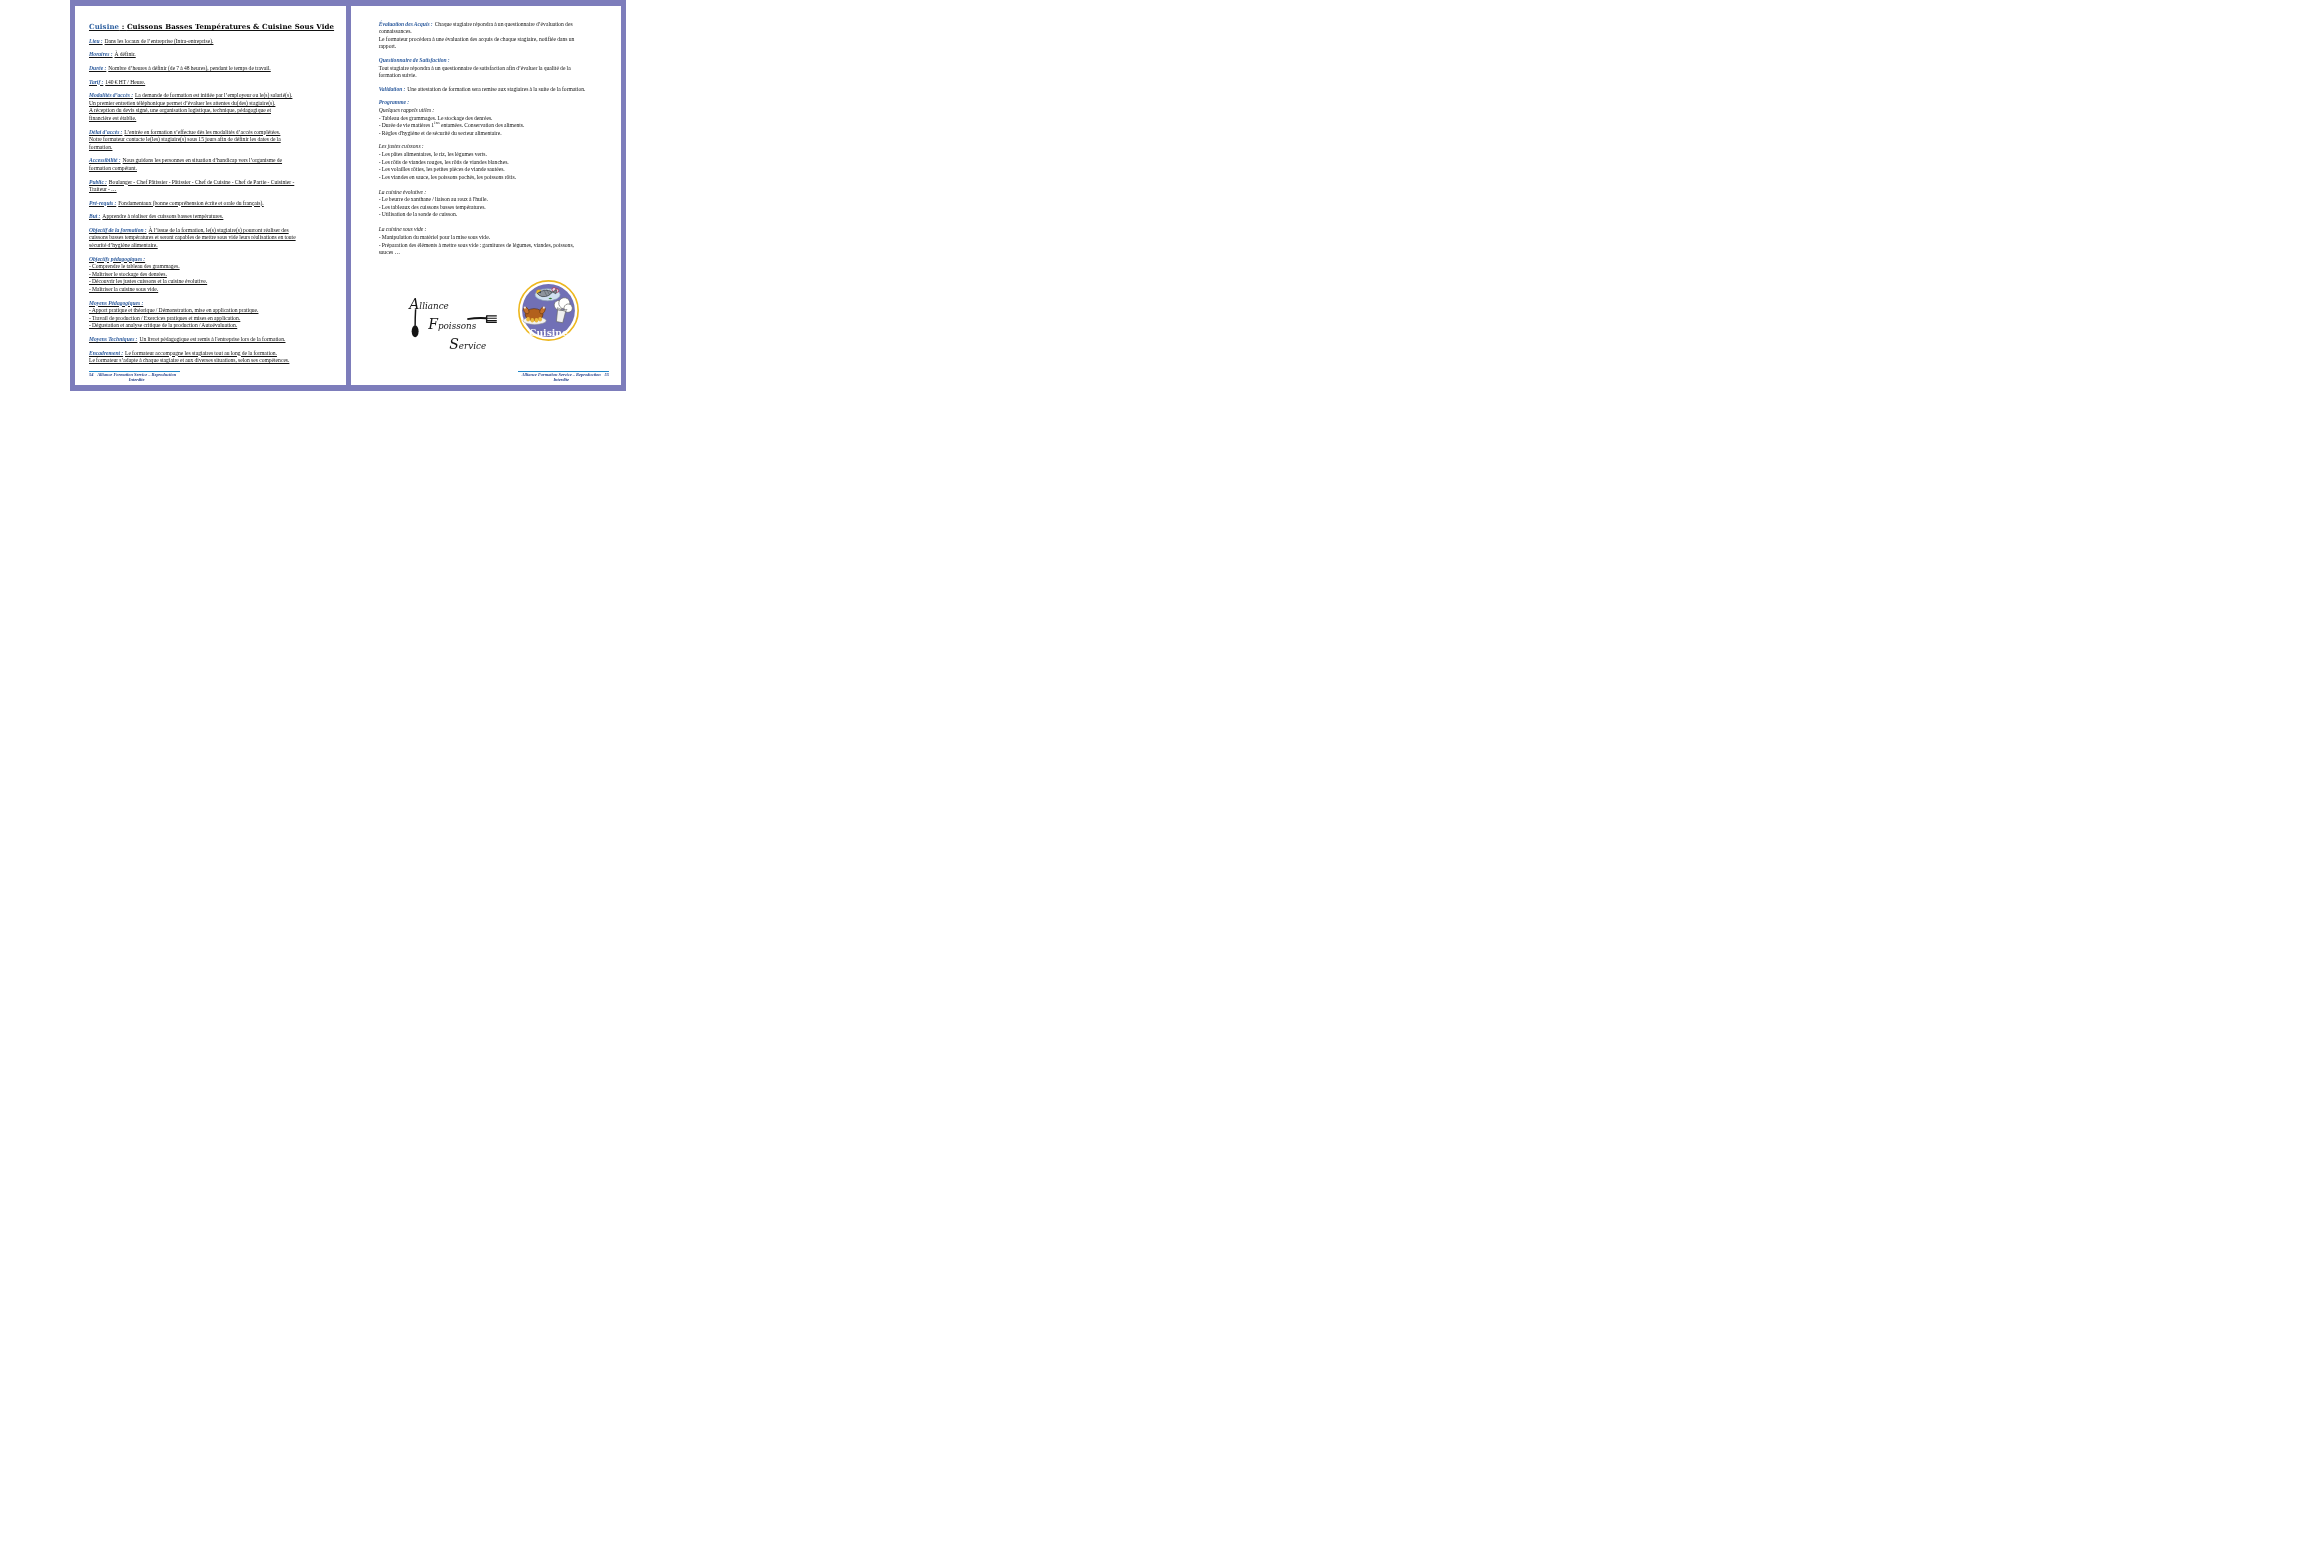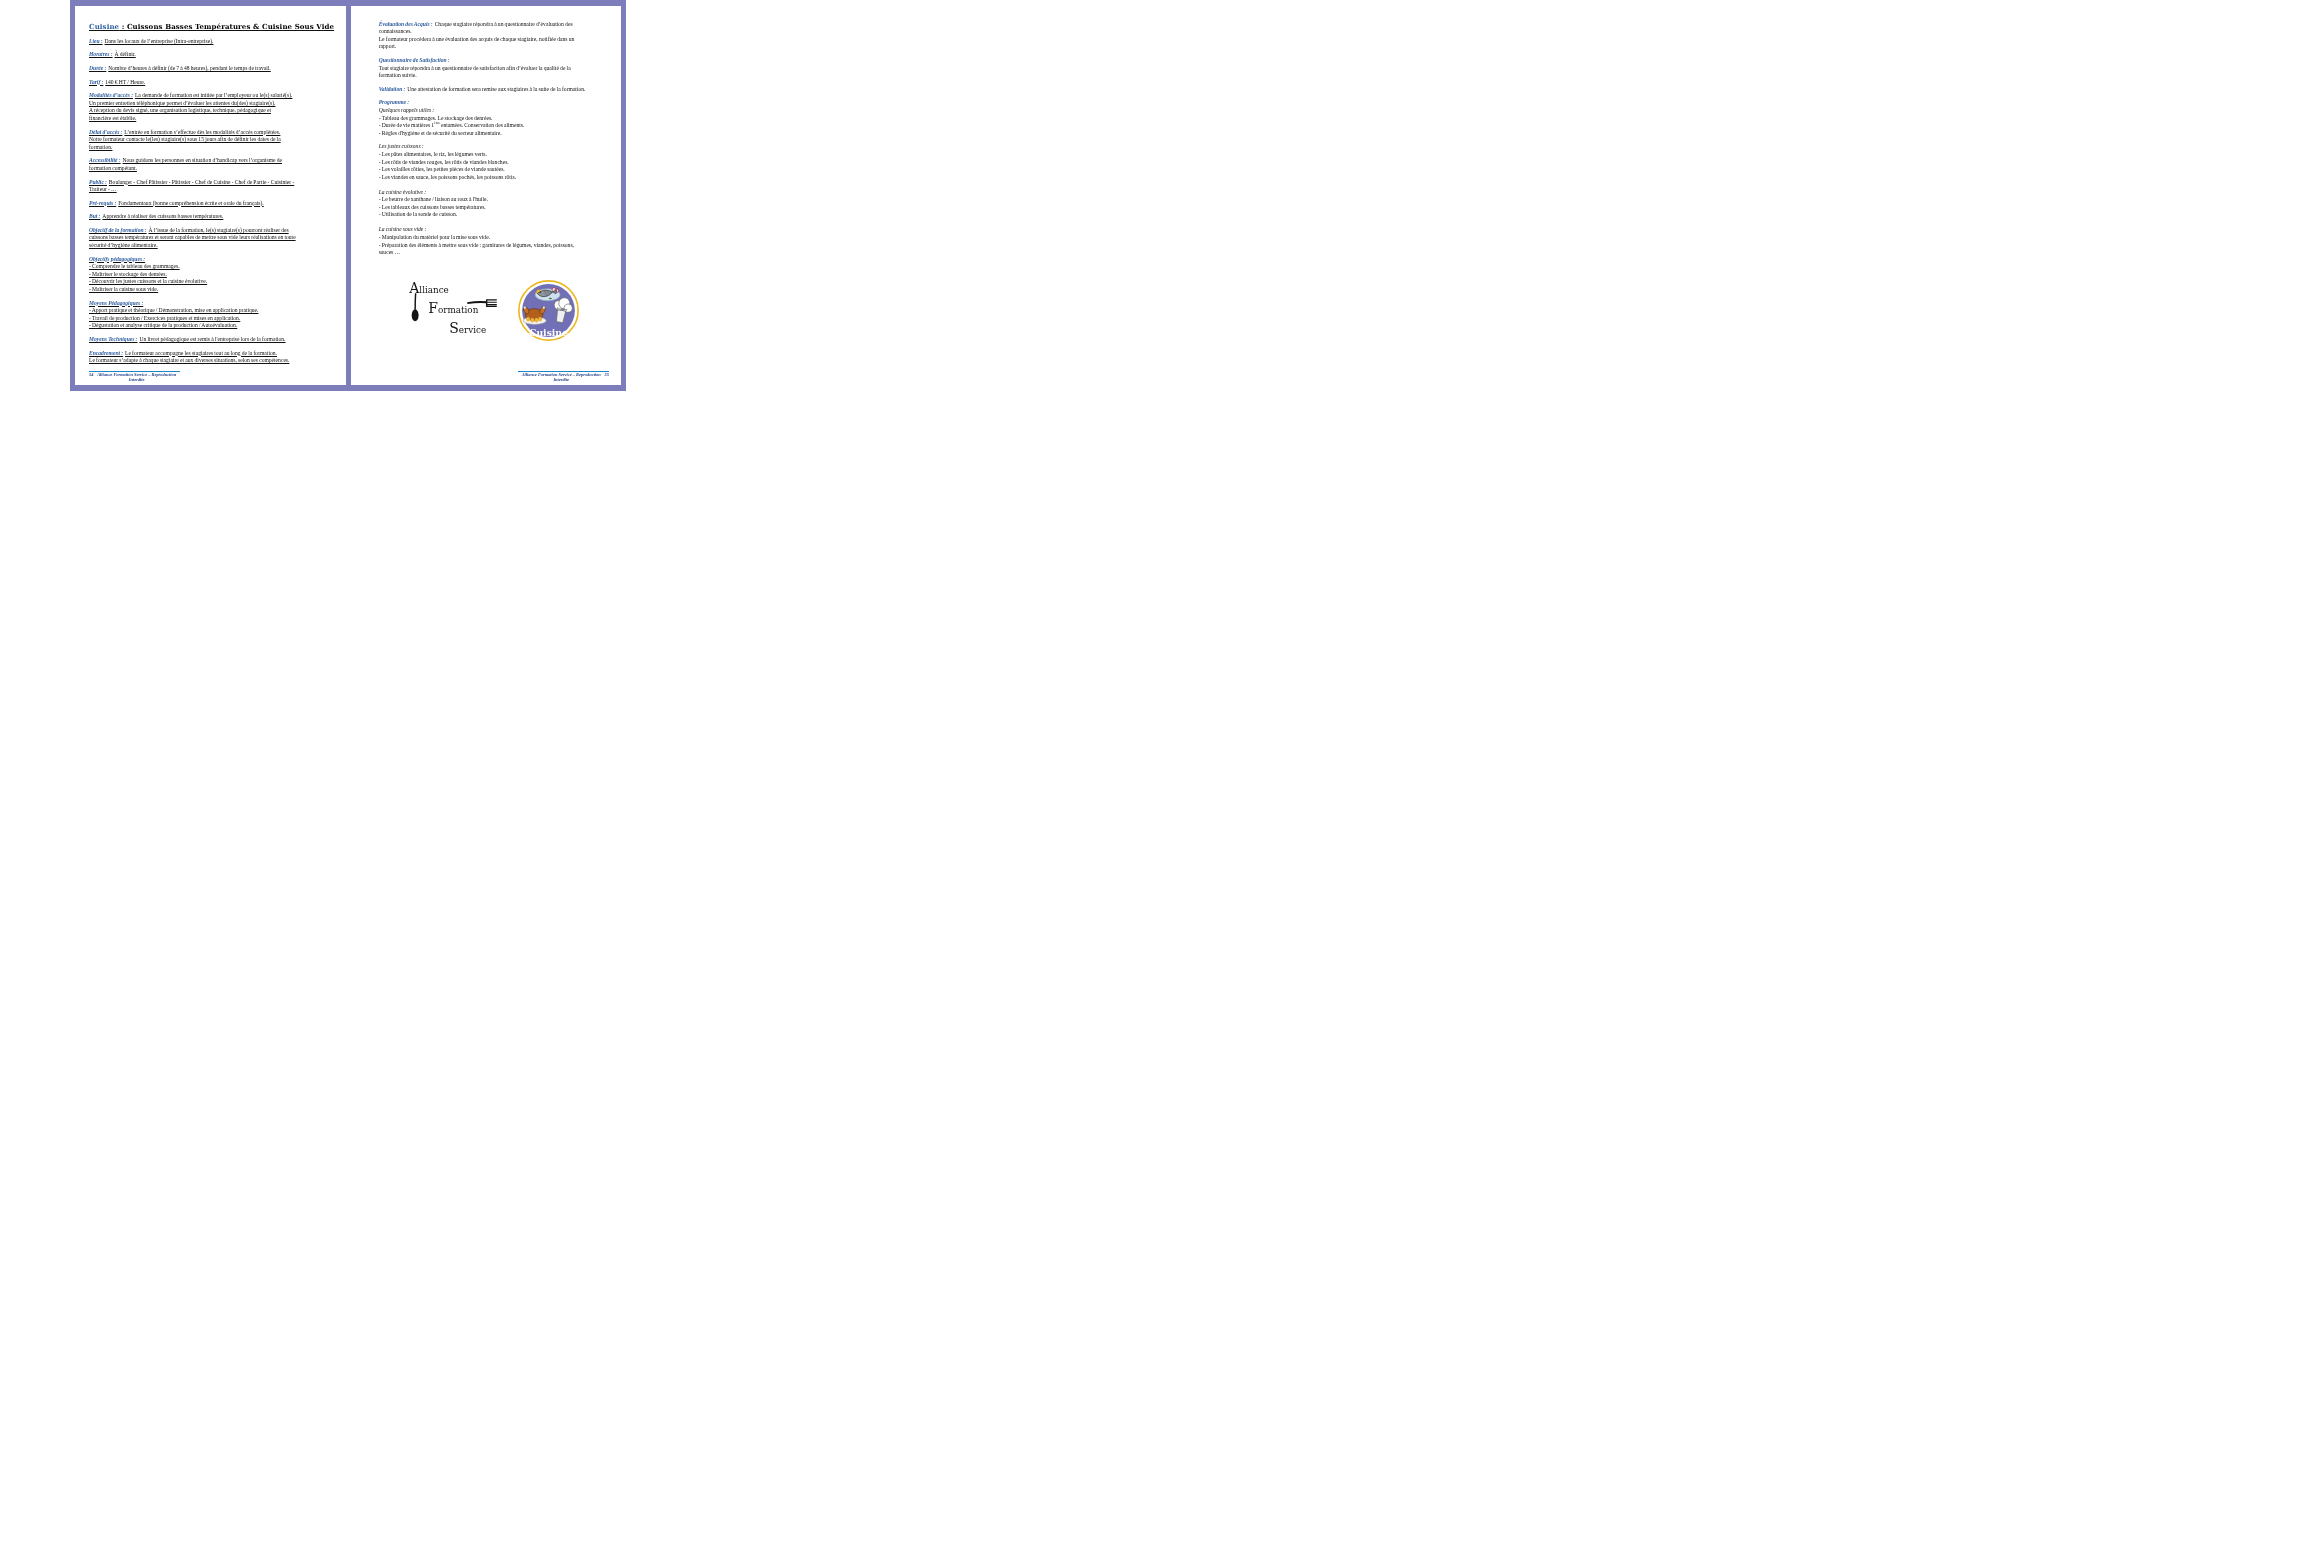--- a/index.html
+++ b/index.html
@@ -24,22 +24,22 @@
   sup.sm{font-size:3.5px;line-height:0;}
 
   .footer{position:absolute;top:365px;border-top:1.4px solid #1e86c8;padding-top:0.9px;
           display:flex;align-items:baseline;font-size:4.4px;font-weight:bold;font-style:italic;
           color:#24418c;}
   .footer-left{left:14.4px;width:91px;}
   .footer-right{right:12.5px;width:91px;}
   .footer .ftext{flex:1;text-align:center;}
 
   .logos{position:relative;height:70px;margin-top:21.3px;}
-  .afs{position:absolute;left:18.5px;top:3px;width:107px;height:65px;
-       font-family:"DejaVu Serif",serif;color:#141414;}
+  .afs{position:absolute;left:18.5px;top:19px;width:107px;height:65px;
+       font-family:"DejaVu Serif",serif;font-style:italic;color:#141414;}
   .afs .row{position:absolute;white-space:nowrap;}
   .afs .big{font-size:14px;line-height:1;}
   .afs .rest{font-size:8.8px;}
   .afs .l1{left:12px;top:0;}
   .afs .l2{left:31px;top:19.5px;}
   .afs .l3{left:52px;top:40px;}
   .afs svg{position:absolute;}
 
   .badge{position:absolute;left:138px;top:0;width:63px;height:65px;}
 </style>
@@ -125,21 +125,21 @@
           <svg style="left:14px;top:12px" width="8.3" height="29" viewBox="0 0 18 62">
             <path d="M10 0 C9 18 9 26 9 36" stroke="#141414" stroke-width="3.2" fill="none"></path>
             <ellipse cx="9" cy="48" rx="7.5" ry="13" fill="#141414"></ellipse>
           </svg>
           <svg style="left:70px;top:17.6px" width="31" height="8.3" viewBox="0 0 66 18">
             <path d="M0 9 C18 6 30 6 42 7" stroke="#141414" stroke-width="4" fill="none"></path>
             <path d="M42 2 L64 2 M42 7 L64 7 M42 12 L64 12 M42 16 L64 16" stroke="#141414" stroke-width="2.6" fill="none"></path>
             <path d="M42 1 L42 17" stroke="#141414" stroke-width="3" fill="none"></path>
           </svg>
           <div class="row l1"><span class="big">A</span><span class="rest">lliance</span></div>
-          <div class="row l2"><span class="big">F</span><span class="rest">ormation</span></div>
+          <div class="row l2"><span class="big">F</span><span class="rest">poissons</span></div>
           <div class="row l3"><span class="big">S</span><span class="rest">ervice</span></div>
         </div>
 
         <svg class="badge" width="63" height="65" viewBox="0 0 136 140">
           <circle cx="68" cy="70" r="64" fill="#ffffff" stroke="#edb71e" stroke-width="3.5"></circle>
           <circle cx="68" cy="70" r="57" fill="#7170b6"></circle>
           <g>
             <ellipse cx="66" cy="36" rx="27" ry="13" fill="#cfdff0" stroke="#8fa3b8" stroke-width="1.5"></ellipse>
             <circle cx="47" cy="30" r="5" fill="#f2c12e" stroke="#c79414" stroke-width="1"></circle>
             <circle cx="80" cy="25" r="4.5" fill="#e8def0" stroke="#b02040" stroke-width="1.6"></circle>

